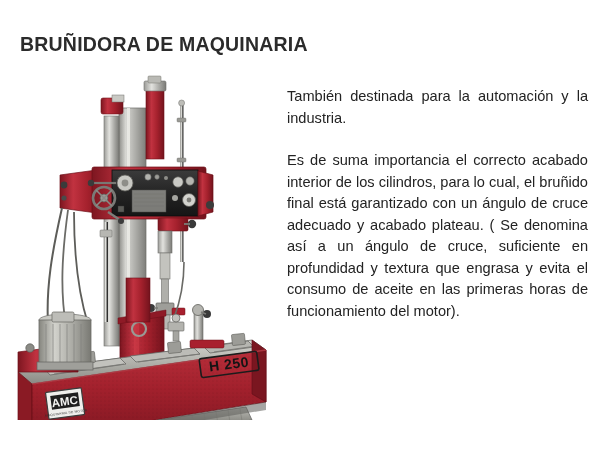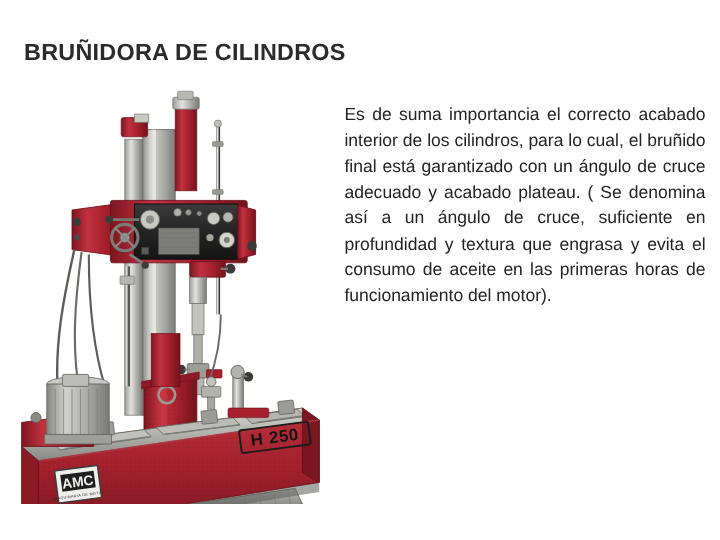--- a/index.html
+++ b/index.html
@@ -50,21 +50,21 @@
     left: 8px;
     top: 72px;
     width: 272px;
     height: 348px;
   }
   #machine-photo svg { display: block; }
 </style>
 </head>
 <body style="background: rgb(255, 255, 255);">
 
-<div id="page-title">BRUÑIDORA DE CILINDROS</div>
+<div id="page-title">BRUÑIDORA DE MAQUINARIA</div>
 
 <div id="machine-photo">
   <svg width="272" height="348" viewBox="0 0 272 348" xmlns="http://www.w3.org/2000/svg">
     <defs>
       <linearGradient id="gRedBody" x1="0" y1="0" x2="1" y2="0">
         <stop offset="0%" stop-color="#8e1a26"></stop>
         <stop offset="22%" stop-color="#b02a36"></stop>
         <stop offset="60%" stop-color="#a1202c"></stop>
         <stop offset="100%" stop-color="#7b1620"></stop>
       </linearGradient>
@@ -315,14 +315,15 @@
       <line x1="184" y1="343" x2="186" y2="355"></line>
       <line x1="196" y1="342" x2="198" y2="354"></line>
       <line x1="208" y1="340" x2="210" y2="352"></line>
       <line x1="220" y1="338" x2="222" y2="350"></line>
       <line x1="232" y1="337" x2="234" y2="349"></line>
     </g>
   </svg>
 </div>
 
 <div id="text-column">
+  <p class="para">También destinada para la automación y la industria.</p>
   <p class="para">Es de suma importancia el correcto acabado interior de los cilindros, para lo cual, el bruñido final está garantizado con un ángulo de cruce adecuado y acabado plateau. ( Se denomina así a un ángulo de cruce, suficiente en profundidad y textura que engrasa y evita el consumo de aceite en las primeras horas de funcionamiento del motor).</p>
 </div>
 
 </body></html>

